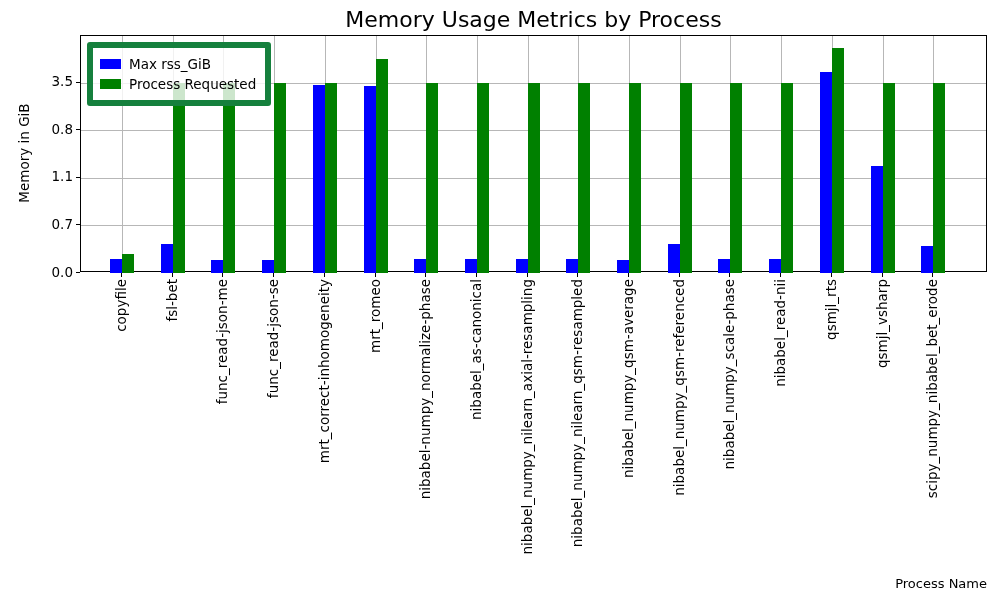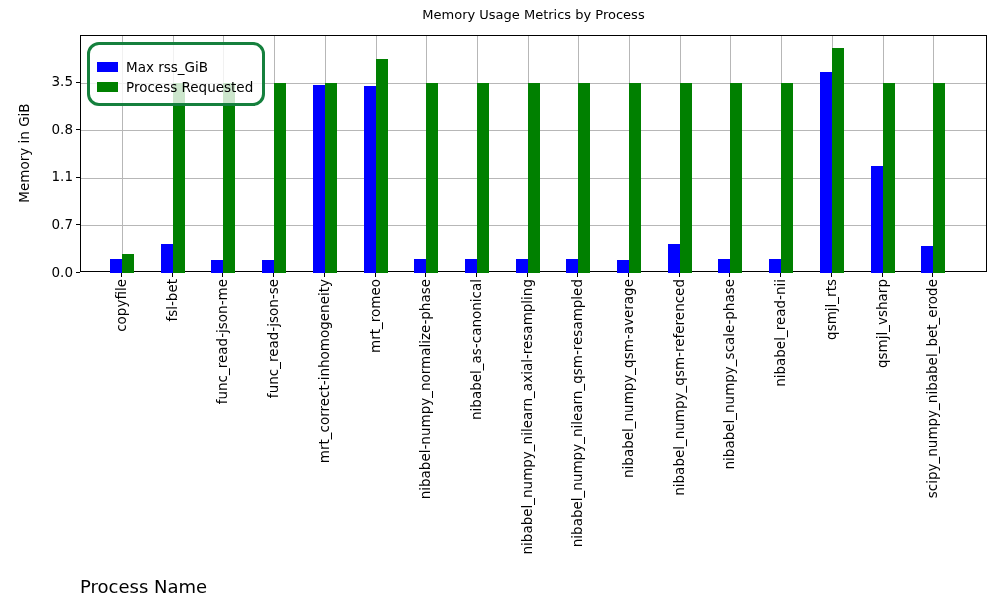--- a/index.html
+++ b/index.html
@@ -2,21 +2,21 @@
 <html><head>
 <meta charset="utf-8">
 <style>
   html,body { margin:0; padding:0; background:#ffffff; }
   .figure {
     position:relative; width:1000px; height:600px; background:#ffffff;
     font-family:"DejaVu Sans", sans-serif; color:#000; overflow:hidden;
   }
   .chart-title {
     position:absolute; left:80px; top:7px; width:907px;
-    text-align:center; font-size:13px; color:#000;
+    text-align:center; font-size:22px; color:#000;
   }
   .plot {
     position:absolute; left:80px; top:35px; width:907px; height:237px;
     border:1px solid #000; box-sizing:border-box; background:#fff;
   }
   .gridline-h { position:absolute; left:0; width:100%; height:1px; background:#b7b7b7; }
   .gridline-v { position:absolute; top:0; height:100%; width:1px; background:#b7b7b7; }
   .bar { position:absolute; }
   .tick-x { position:absolute; width:1px; height:4px; background:#000; }
   .tick-y { position:absolute; width:4px; height:1px; background:#000; }
@@ -27,27 +27,27 @@
   .xtick-label {
     position:absolute; font-size:13.5px; line-height:14px; white-space:nowrap;
     transform-origin:0 0; transform:rotate(-90deg) translateX(-100%);
   }
   .ylabel {
     position:absolute; left:17px; top:153px; font-size:13.5px; line-height:15px;
     white-space:nowrap; transform-origin:0 0;
     transform:rotate(-90deg) translateX(-50%);
   }
   .xlabel {
-    position:absolute; left:80px; top:576px; width:907px; text-align:left;
-    font-size:18px;
+    position:absolute; left:80px; top:576px; width:907px; text-align:right;
+    font-size:13px;
   }
   .legend {
     position:absolute; left:6px; top:6px; z-index:5;
-    background:rgba(255,255,255,0.8); border:3px solid #15803d; border-radius:12px;
-    padding:12px 9px 6px 7px;
+    background:rgba(255,255,255,0.8); border:6px solid #15803d; border-radius:3px;
+    padding:6px 9px 6px 7px;
   }
   .legend-row { display:flex; align-items:center; height:20px; }
   .swatch { display:inline-block; width:21px; height:10px; margin-right:8px; }
   .legend-label { font-size:13.5px; white-space:nowrap; }
 </style>
 </head>
 <body>
 
 <div class="figure">
 

